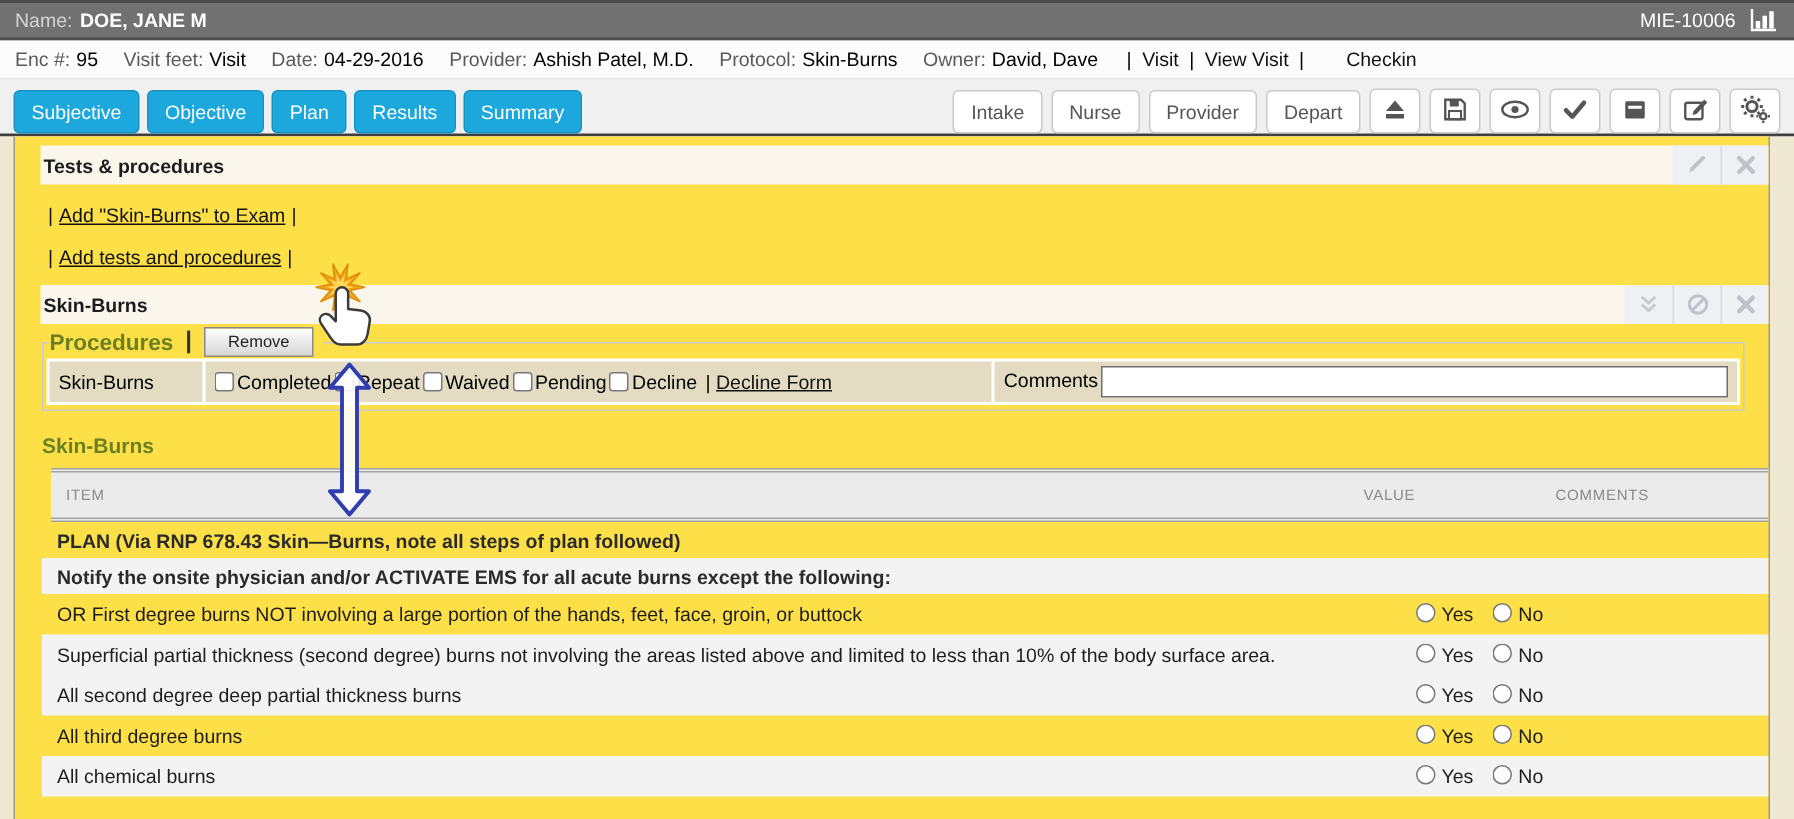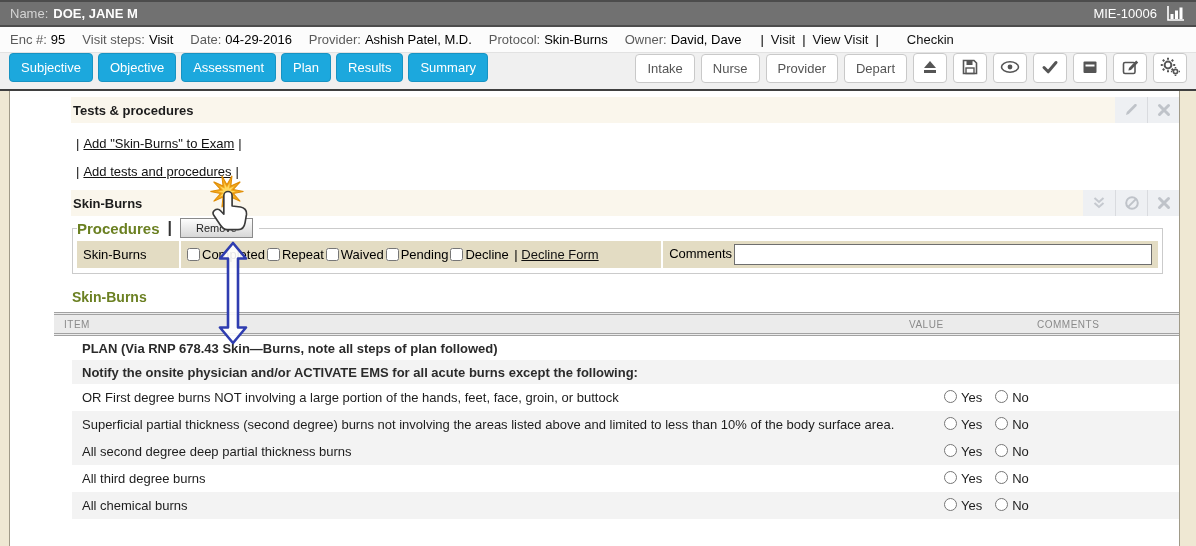--- a/index.html
+++ b/index.html
@@ -17,34 +17,34 @@
   .encbar { height:26px; background:#fcfcfc; border-bottom:1px solid #e2e2e2;
     display:flex; align-items:center; padding:0 10px; font-size:13px; color:#000; }
   .encbar .field { margin-right:17px; white-space:nowrap; }
   .encbar .field .lbl { color:#5a5a5a; margin-right:4px; }
   .encbar .links { display:flex; align-items:center; gap:7px; margin-left:2px; }
   .encbar .links a { color:#111; text-decoration:none; cursor:pointer; }
   .encbar .gap { width:14px; }
 
   
   .toolbar { height:38px; background:#f0f0f0; border-bottom:2px solid #3f3f3f;
-    display:flex; align-items:flex-start; padding:0 9px; }
+    display:flex; align-items:flex-end; padding:0 9px; }
   .tabs { display:flex; gap:5px; }
   .tab-btn { background:#1CA8DD; border:1px solid #1793c3; color:#fff; font-size:13px;
     padding:6px 11px; border-radius:4px; cursor:pointer; font-family:inherit; }
   .right-btns { margin-left:auto; display:flex; gap:6px; align-items:center; }
   .stage-btn { background:#fff; border:1px solid #c9c9c9; color:#555; font-size:13px;
     padding:6px 11px; border-radius:4px; cursor:pointer; font-family:inherit; }
   .icon-btn { background:#fff; border:1px solid #c9c9c9; border-radius:4px; width:34px; height:30px;
     display:flex; align-items:center; justify-content:center; cursor:pointer; }
 
   
   .content { height:455px; background:#efe8d3; padding:0 16px 0 9px; }
-  .panel { background:#ffffff; height:100%; border-left:1px solid #a09a88; border-right:1px solid #a09a88;
-    padding-top:6px; position:relative; overflow:hidden;padding-left:44px; }
+  .panel { background:#fde047; height:100%; border-left:1px solid #a09a88; border-right:1px solid #a09a88;
+    padding-top:6px; position:relative; overflow:hidden; }
 
   .sec-head { background:#faf6ec; margin-left:17px; display:flex; align-items:stretch;
     font-size:13px; font-weight:bold; color:#1c1c1c; min-height:26px; }
   .sec-head .t { align-self:center; padding-left:2px; }
   .sec-icons { margin-left:auto; background:#eef0f3; display:flex; align-items:center; }
   .sec-icons .ic { width:32px; height:26px; display:flex; align-items:center; justify-content:center;
     border-left:1px solid #d9dbdf; cursor:pointer; }
   .sec-icons .ic:first-child { border-left:none; }
 
   .link-line { margin:13px 0 0 18px; font-size:13px; color:#111; }
@@ -64,21 +64,21 @@
   td.proc-name { width:102px; }
   td.proc-checks label { margin-right:2px; white-space:nowrap; }
   td.proc-checks input { vertical-align:-2px; margin-right:2px; }
   td.proc-checks a { color:#111; cursor:pointer; }
   td.proc-comments { width:488px; white-space:nowrap; }
   td.proc-comments input[type=text] { width:418px; height:21px; border:1px solid #6e6e6e;
     vertical-align:middle; margin-left:2px; font-family:inherit; }
 
   .form-title { color:#6b8022; font-size:14px; font-weight:bold; margin:15px 0 7px 18px; }
 
-  .tbl-head { margin-left:0; display:flex; align-items:center; height:24px; background:#ebebeb;
+  .tbl-head { margin-left:24px; display:flex; align-items:center; height:36px; background:#ebebeb;
     border-top:3px double #a2a2a2; border-bottom:3px double #a2a2a2;
     font-size:10px; color:#8a8a8a; letter-spacing:.5px; }
   .col-item { flex:1; padding-left:10px; }
   .col-value { width:128px; }
   .col-comments { width:142px; }
 
   .items { margin-left:18px; }
   .item-row { display:flex; align-items:center; min-height:27px; font-size:13px; color:#1d1d1d; padding:2px 0; }
   .item-row.alt { background:#f3f3f3; }
   .item-row.bold { font-weight:bold; color:#2b2b2b; min-height:24px; }
@@ -107,42 +107,41 @@
         <rect x="10" y="5.5" width="3" height="8.5" fill="#fff"></rect>
         <rect x="14.5" y="2.5" width="3" height="11.5" fill="#fff"></rect>
       </svg>
     </span>
   </span>
 </header>
 
 <div class="encbar">
   <div class="encfields" style="display:flex;">
       <span class="field"><span class="lbl">Enc #:</span><span class="val">95</span></span>
-      <span class="field"><span class="lbl">Visit steps:</span><span class="val">Visit</span></span>
+      <span class="field"><span class="lbl">Visit feet:</span><span class="val">Visit</span></span>
       <span class="field"><span class="lbl">Date:</span><span class="val">04-29-2016</span></span>
       <span class="field"><span class="lbl">Provider:</span><span class="val">Ashish Patel, M.D.</span></span>
       <span class="field"><span class="lbl">Protocol:</span><span class="val">Skin-Burns</span></span>
       <span class="field"><span class="lbl">Owner:</span><span class="val">David, Dave</span></span>
     </div>
   <nav class="links">
       <span>|</span>
       <a>Visit</a>
       <span>|</span>
       <a>View Visit</a>
       <span>|</span>
       <span class="gap"></span>
       <a>Checkin</a>
     </nav>
 </div>
 
 <div class="toolbar">
   <div class="tabs">
       <button class="tab-btn">Subjective</button>
       <button class="tab-btn">Objective</button>
-      <button class="tab-btn">Assessment</button>
       <button class="tab-btn">Plan</button>
       <button class="tab-btn">Results</button>
       <button class="tab-btn">Summary</button>
     </div>
   <div class="right-btns">
     <div style="display:flex;gap:6px;">
         <button class="stage-btn">Intake</button>
         <button class="stage-btn">Nurse</button>
         <button class="stage-btn">Provider</button>
         <button class="stage-btn">Depart</button>

